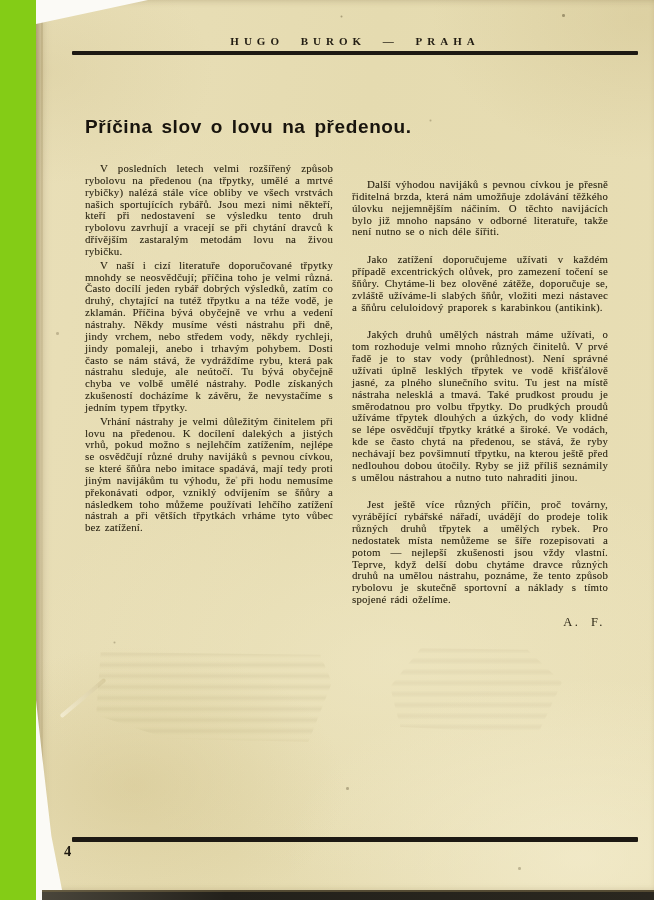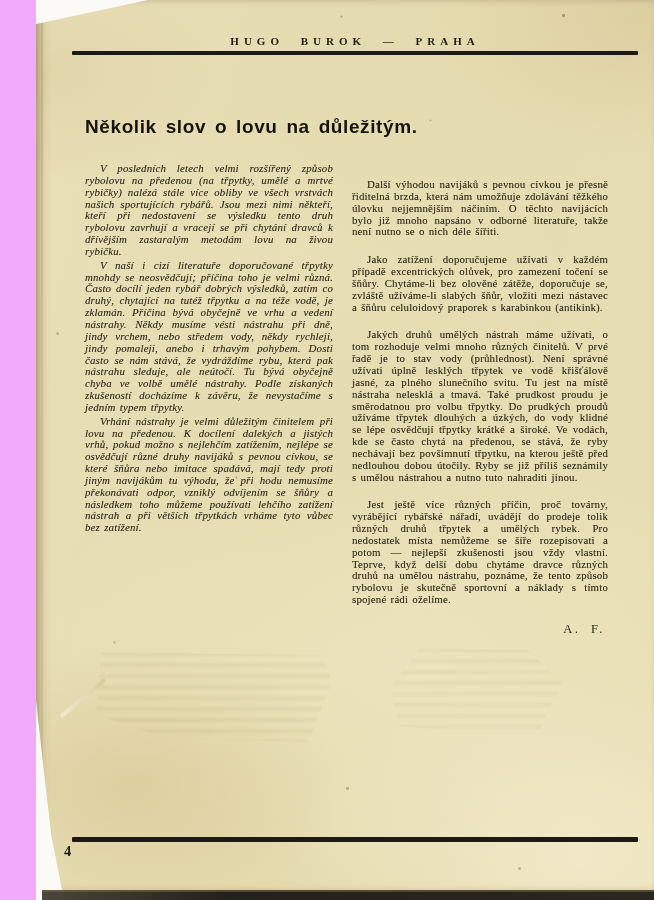--- a/index.html
+++ b/index.html
@@ -1,20 +1,20 @@
 <!DOCTYPE html>
 <html><head>
 <meta charset="utf-8">
 <style>
   html, body { margin: 0; padding: 0; background: #ffffff; }
   .scan {
     position: relative;
     width: 654px;
     height: 900px;
-    background: #f0abfc;
+    background: #84cc16;
     overflow: hidden;
     font-family: "Liberation Serif", serif;
   }
   
   .paper {
     position: absolute;
     left: 36px; top: 0;
     width: 618px; height: 893px;
     background:
       radial-gradient(420px 260px at 88% 96%, rgba(248,242,214,0.55), rgba(248,242,214,0) 70%),
@@ -97,37 +97,37 @@
     font-size: 19px;
     letter-spacing: 0.6px;
     word-spacing: 3px;
     color: #18140d;
   }
   .col {
     position: absolute;
     top: 163px;
     color: #2e2817;
   }
-  .col-left  { left: 85px;  width: 248px; font-style: italic; }
+  .col-left  { left: 85px;  width: 248px; }
   .col-right { left: 352px; width: 256px; }
   .col p {
     margin: 0 0 2px 0;
     text-indent: 15px;
     text-align: justify;
     font-size: 10.8px;
     line-height: 11.85px;
     letter-spacing: 0.2px;
     word-spacing: 1.3px;
     text-shadow: 0.15px 0.15px 0 rgba(46,40,23,0.35);
   }
   .col-right p { margin-bottom: 4px; margin-top: 16px; }
   .signature {
     text-align: right;
     padding-right: 3px;
-    margin-top: 16px;
+    margin-top: 9px;
     font-size: 12.5px;
     letter-spacing: 2.5px;
     word-spacing: 5px;
     color: #2e2817;
   }
   .page-number {
     position: absolute;
     left: 64px; top: 843px;
     font-weight: bold;
     font-size: 14.5px;
@@ -185,21 +185,21 @@
   <div class="edge-line"></div>
   <div class="corner-top"></div>
   <div class="corner-bottom"></div>
   <div class="crease"></div>
 
   <div class="specks"></div>
 
   <div class="publisher">HUGO BUROK — PRAHA</div>
   <div class="rule rule-top"></div>
 
-  <h1 class="title">Několik slov o lovu na důležitým.</h1>
+  <h1 class="title">Příčina slov o lovu na předenou.</h1>
 
   <section class="col col-left">
     <p>V posledních letech velmi rozšířený způsob rybolovu na předenou (na třpytky, umělé a mrtvé rybičky) nalézá stále více obliby ve všech vrstvách našich sportujících rybářů. Jsou mezi nimi někteří, kteří při nedostavení se výsledku tento druh rybolovu zavrhují a vracejí se při chytání dravců k dřívějším zastaralým metodám lovu na živou rybičku.</p>
     <p>V naší i cizí literatuře doporučované třpytky mnohdy se neosvědčují; příčina toho je velmi různá. Často docílí jeden rybář dobrých výsledků, zatím co druhý, chytající na tutéž třpytku a na téže vodě, je zklamán. Příčina bývá obyčejně ve vrhu a vedení nástrahy. Někdy musíme vésti nástrahu při dně, jindy vrchem, nebo středem vody, někdy rychleji, jindy pomaleji, anebo i trhavým pohybem. Dosti často se nám stává, že vydráždíme rybu, která pak nástrahu sleduje, ale neútočí. Tu bývá obyčejně chyba ve volbě umělé nástrahy. Podle získaných zkušeností docházíme k závěru, že nevystačíme s jedním typem třpytky.</p>
     <p>Vrhání nástrahy je velmi důležitým činitelem při lovu na předenou. K docílení dalekých a jistých vrhů, pokud možno s nejlehčím zatížením, nejlépe se osvědčují různé druhy navijáků s pevnou cívkou, se které šňůra nebo imitace spadává, mají tedy proti jiným navijákům tu výhodu, že při hodu nemusíme překonávati odpor, vzniklý odvíjením se šňůry a následkem toho můžeme používati lehčího zatížení nástrah a při větších třpytkách vrháme tyto vůbec bez zatížení.</p>
   </section>
 
   <section class="col col-right">
     <p>Další výhodou navijáků s pevnou cívkou je přesně řiditelná brzda, která nám umožňuje zdolávání těžkého úlovku nejjemnějším náčiním. O těchto navijácích bylo již mnoho napsáno v odborné literatuře, takže není nutno se o nich déle šířiti.</p>
     <p>Jako zatížení doporučujeme užívati v každém případě excentrických olůvek, pro zamezení točení se šňůry. Chytáme-li bez olověné zátěže, doporučuje se, zvláště užíváme-li slabých šňůr, vložiti mezi nástavec a šňůru celuloidový praporek s karabinkou (antikink).</p>

